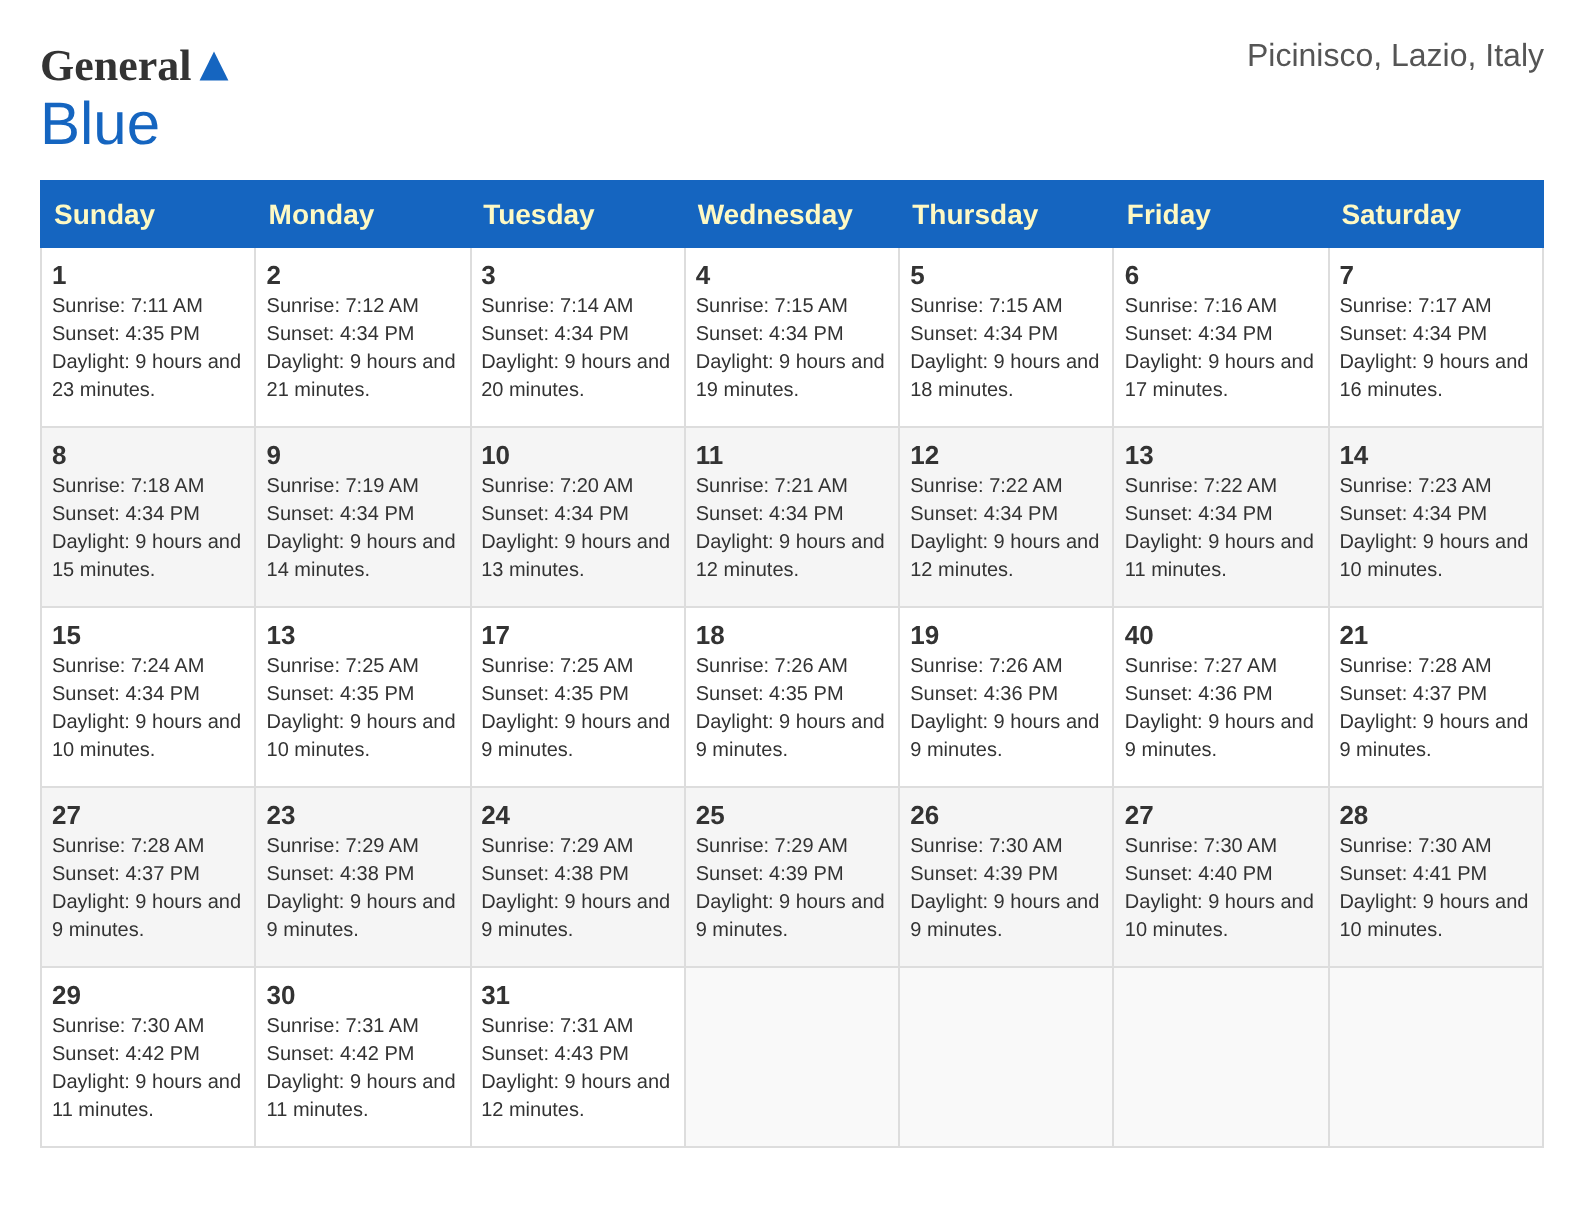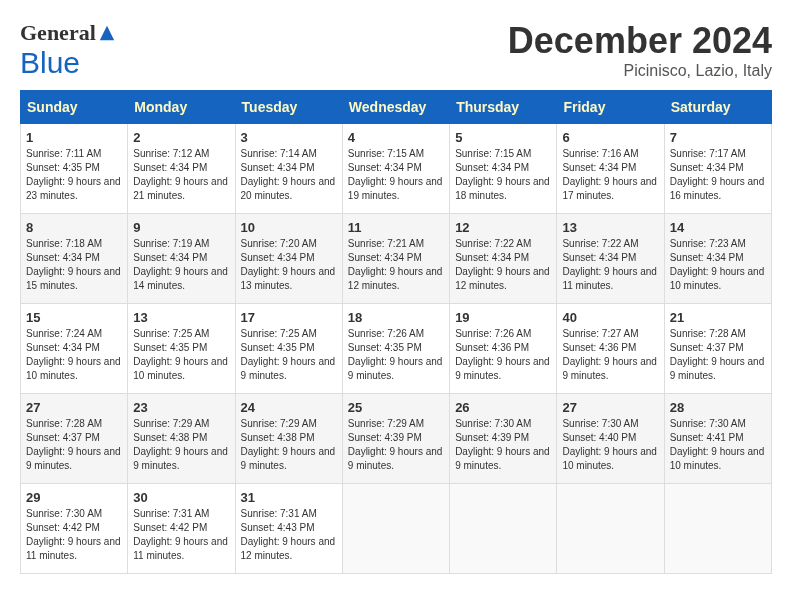--- a/index.html
+++ b/index.html
@@ -99,21 +99,20 @@
   <div class="logo">
     <div class="logo-text">
       <span class="logo-general">General</span>
       <svg class="logo-icon" viewBox="0 0 20 20">
         <polygon points="10,2 18,18 2,18" fill="#1565c0"></polygon>
       </svg>
     </div>
     <span class="logo-blue" style="font-size:30px;font-weight:normal;text-align:center;">Blue</span>
   </div>
   <div class="title-block">
-    <div class="month-title">December 2024</div>
     <div class="location">Picinisco, Lazio, Italy</div>
   </div>
 </div>
 
 <table class="calendar">
   <thead>
     <tr>
     <th>Sunday</th>
         <th>Monday</th>
         <th>Tuesday</th>

